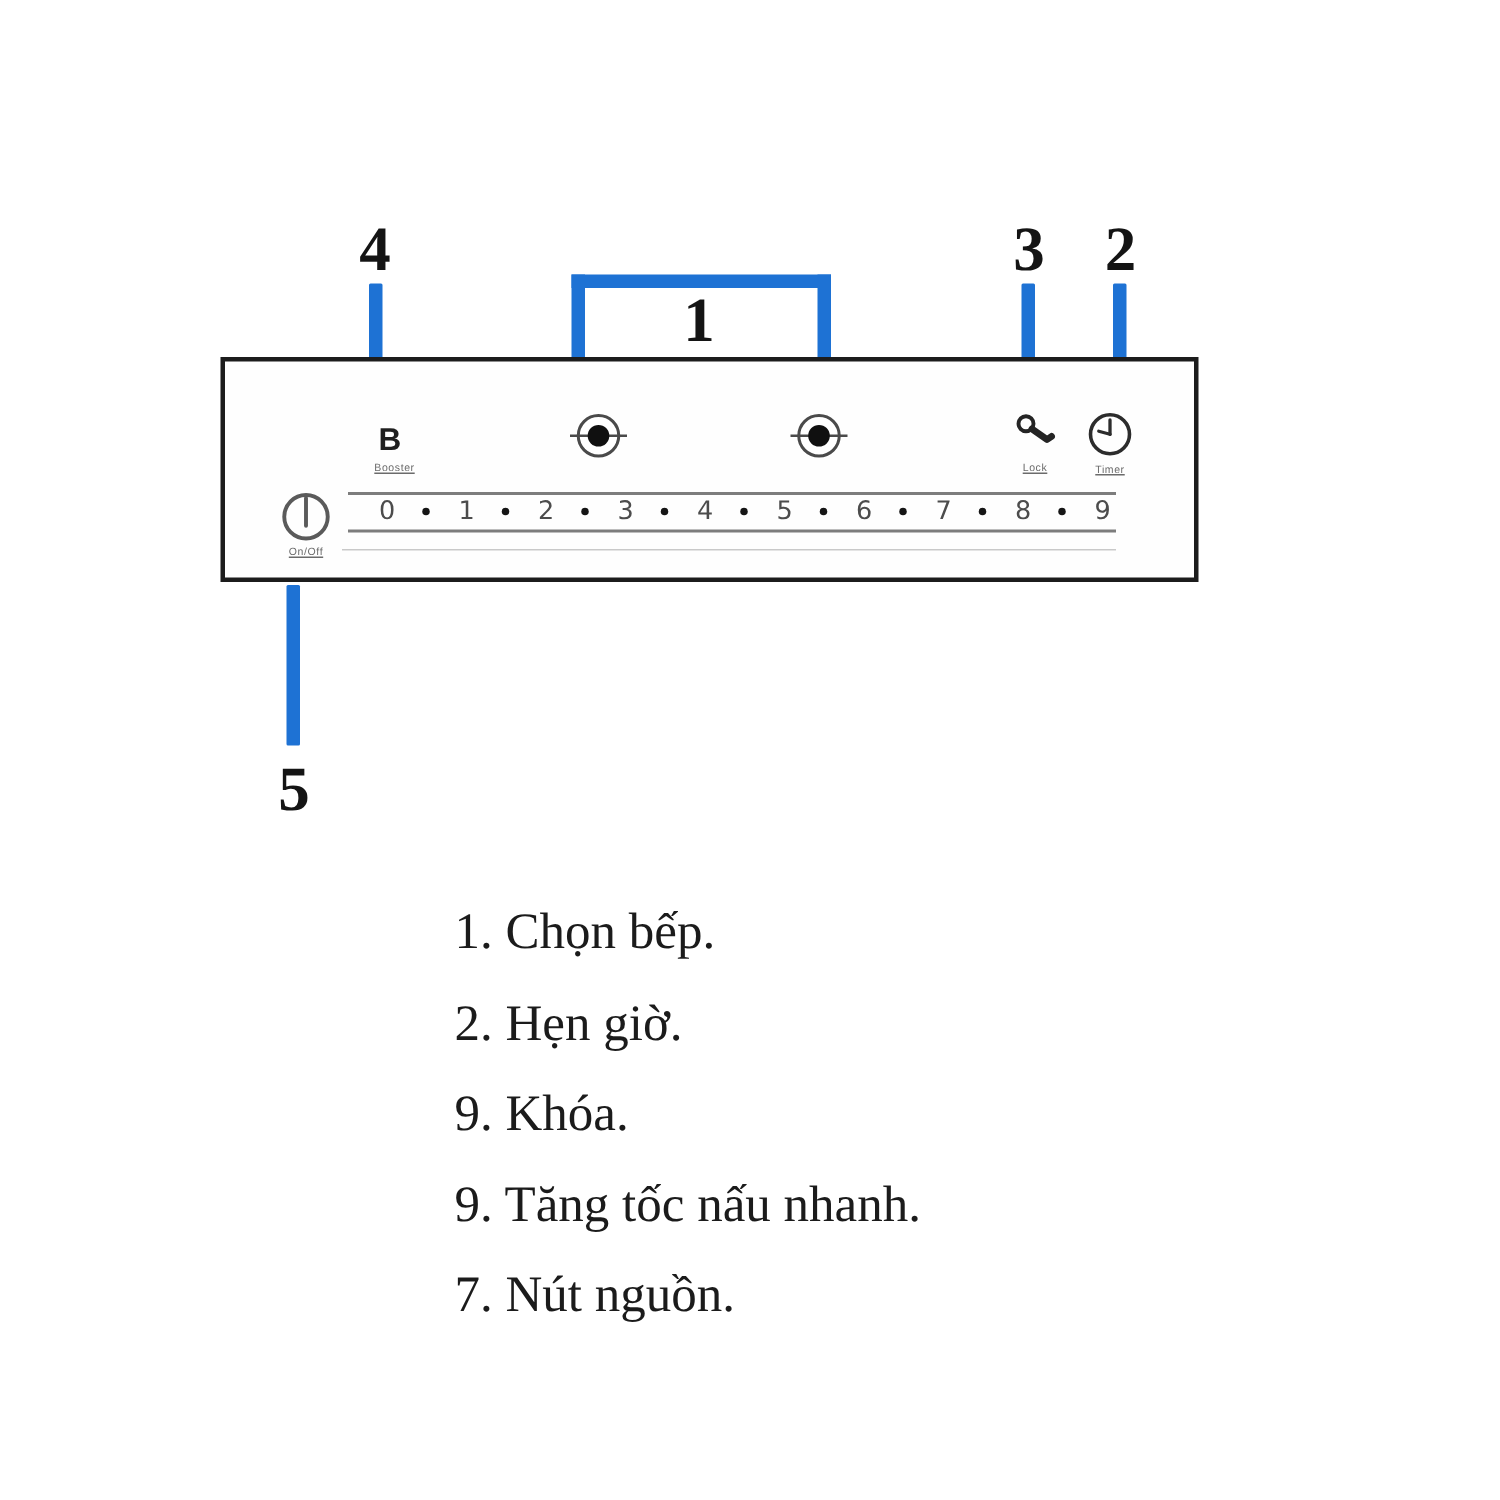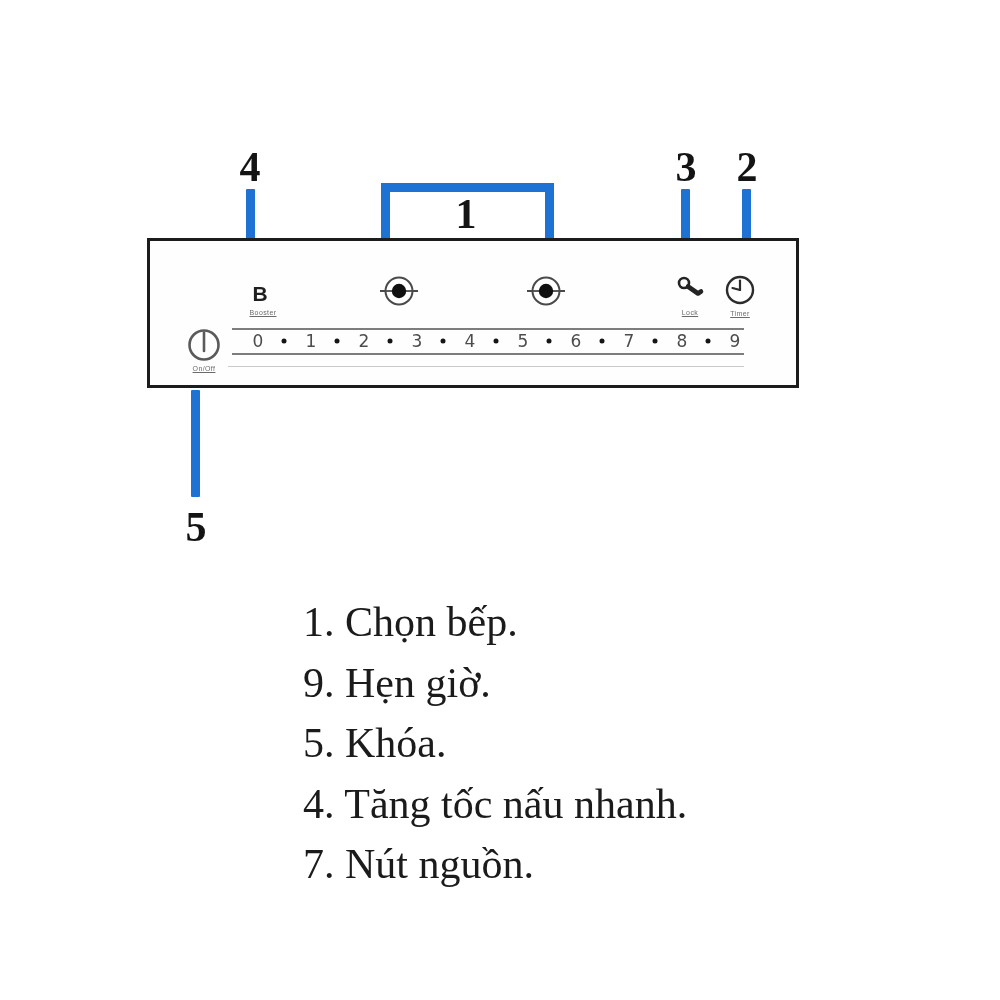--- a/index.html
+++ b/index.html
@@ -43,21 +43,21 @@
     font-family:"DejaVu Sans","Liberation Sans",sans-serif;
     font-size:17px; color:#4c4c4c;
   }
   .scale-dot {
     position:absolute; width:5px; height:5px; background:#151515; border-radius:50%;
     transform:translate(-50%,-50%);
   }
   
   .legend { position:absolute; left:303px; top:592px; }
   .legend-item {
-    font-size:42px; color:#1b1b1b; line-height:60.5px; white-space:nowrap;
+    font-size:34px; color:#1b1b1b; line-height:60.5px; white-space:nowrap;
   }
 </style>
 </head>
 <body>
 
 <div class="canvas">
 
   <div class="callout-num" style="left:250px; top:146px;">4</div>
   <div class="callout-num" style="left:686px; top:146px;">3</div>
   <div class="callout-num" style="left:747px; top:146px;">2</div>
@@ -138,19 +138,19 @@
     <span class="scale-dot" style="left:293px; top:100px;"></span>
     <span class="scale-dot" style="left:346px; top:100px;"></span>
     <span class="scale-dot" style="left:399px; top:100px;"></span>
     <span class="scale-dot" style="left:452px; top:100px;"></span>
     <span class="scale-dot" style="left:505px; top:100px;"></span>
     <span class="scale-dot" style="left:558px; top:100px;"></span>
   </div>
 
   <div class="legend">
     <div class="legend-item">1. Chọn bếp.</div>
-    <div class="legend-item">9. Hẹn giờ.</div>
-    <div class="legend-item">5. Khóa.</div>
-    <div class="legend-item">4. Tăng tốc nấu nhanh.</div>
+    <div class="legend-item">2. Hẹn giờ.</div>
+    <div class="legend-item">9. Khóa.</div>
+    <div class="legend-item">9. Tăng tốc nấu nhanh.</div>
     <div class="legend-item">7. Nút nguồn.</div>
   </div>
 
 </div>
 
 </body></html>

